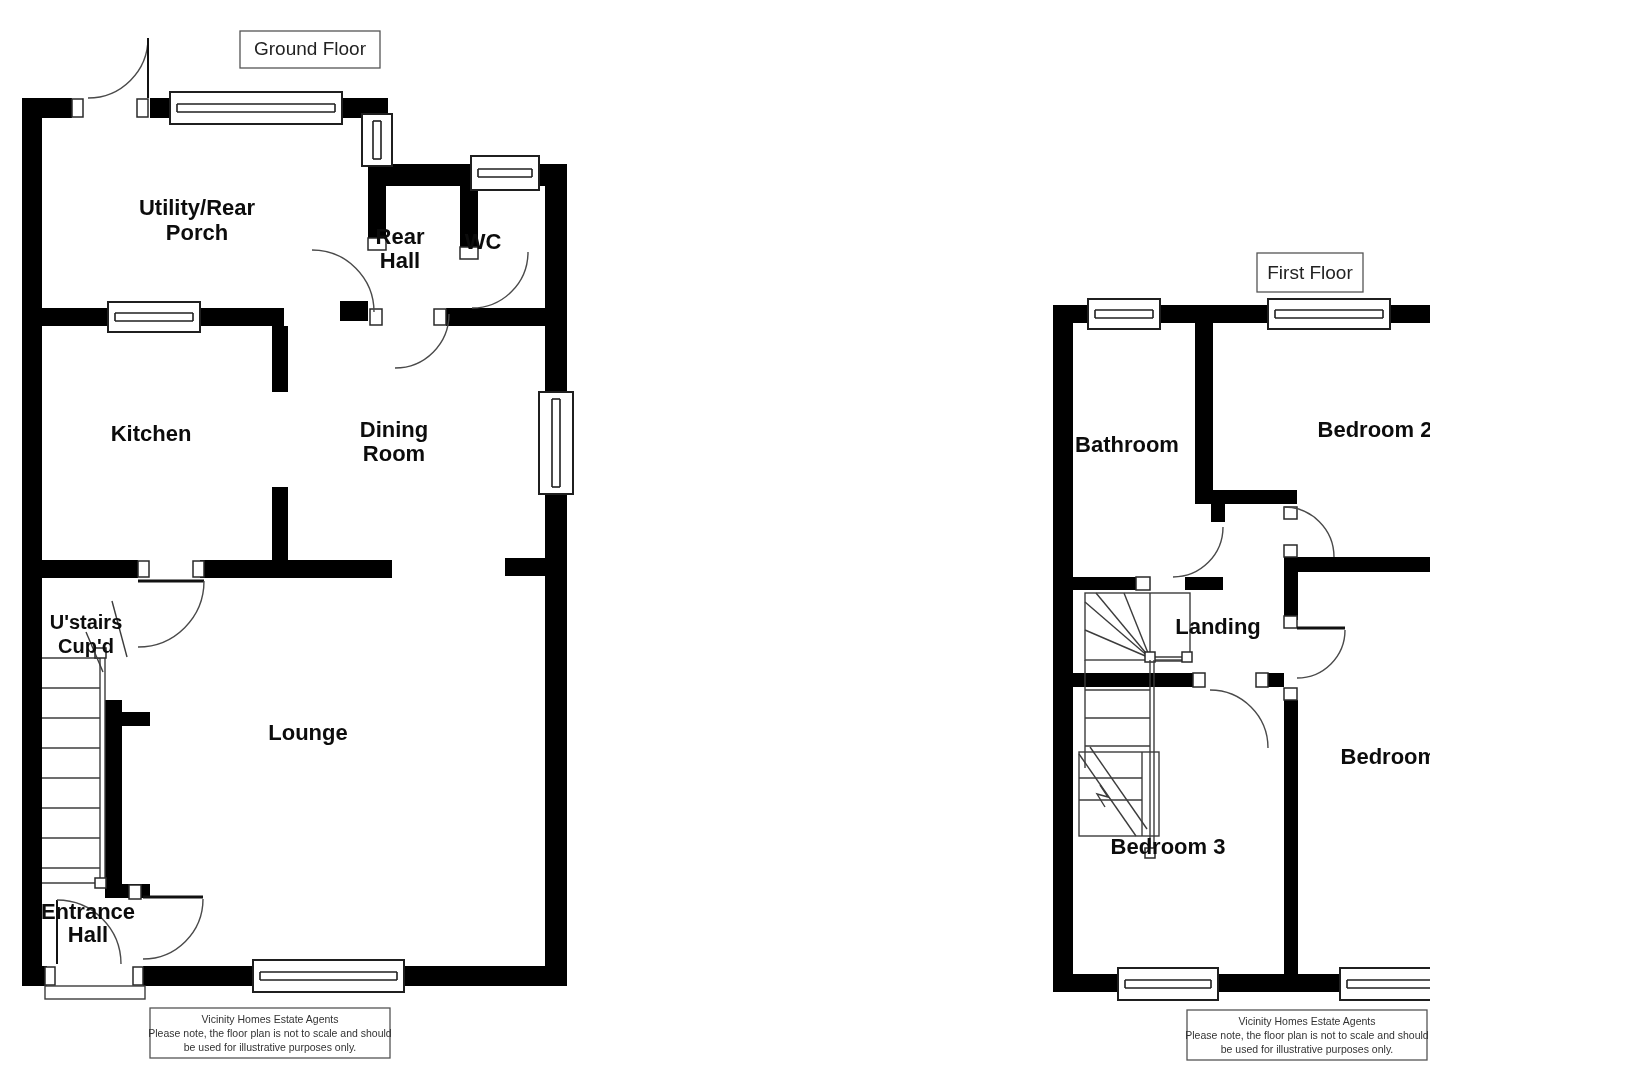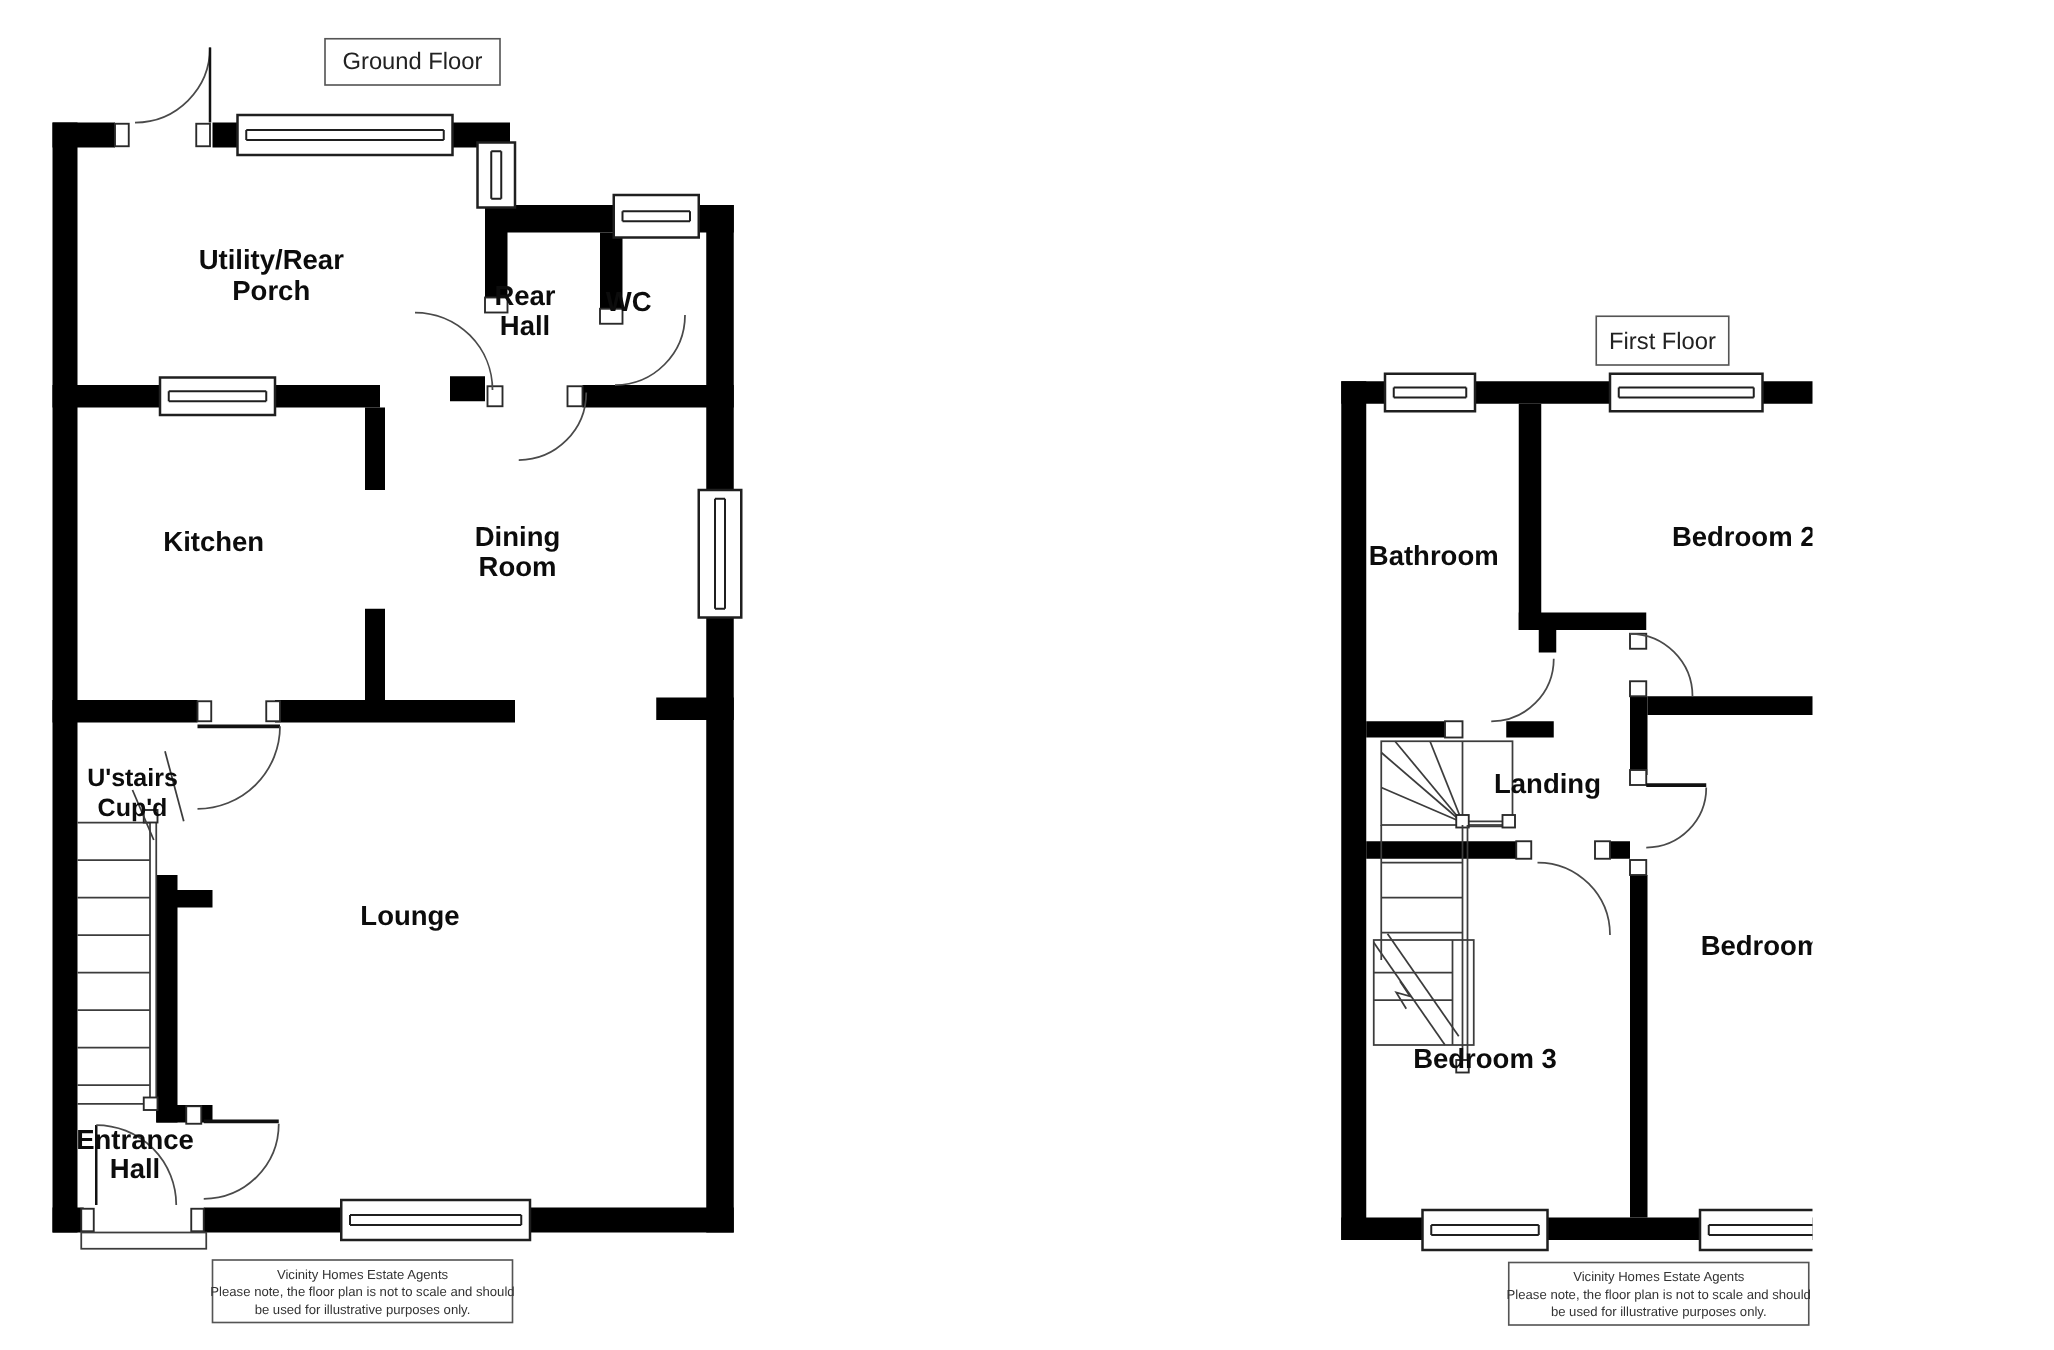--- a/index.html
+++ b/index.html
@@ -1,16 +1,16 @@
 <!DOCTYPE html>
 <html><head>
 <meta charset="utf-8">
 <style>
   html,body{margin:0;padding:0;background:#fff;}
-  #canvas{position:relative;width:1430px;height:1080px;background:#ffffff;overflow:hidden;padding-left:20px;}
+  #canvas{position:relative;width:1430px;height:1080px;background:#ffffff;overflow:hidden;}
   svg{display:block;}
   .wall{fill:#000000;}
   .wf{fill:#ffffff;stroke:#1f1f1f;stroke-width:2;}
   .ln{stroke:#1f1f1f;stroke-width:1.6;fill:none;}
   .thin{fill:none;stroke:#3c3c3c;stroke-width:1.4;}
   .jamb{fill:#ffffff;stroke:#2a2a2a;stroke-width:1.5;}
   .arc{fill:none;stroke:#4a4a4a;stroke-width:1.4;}
   .leaf{stroke:#111111;stroke-width:3;}
   .leaf2{stroke:#111111;stroke-width:2;}
   text{font-family:"Liberation Sans", sans-serif;fill:#0c0c0c;}

